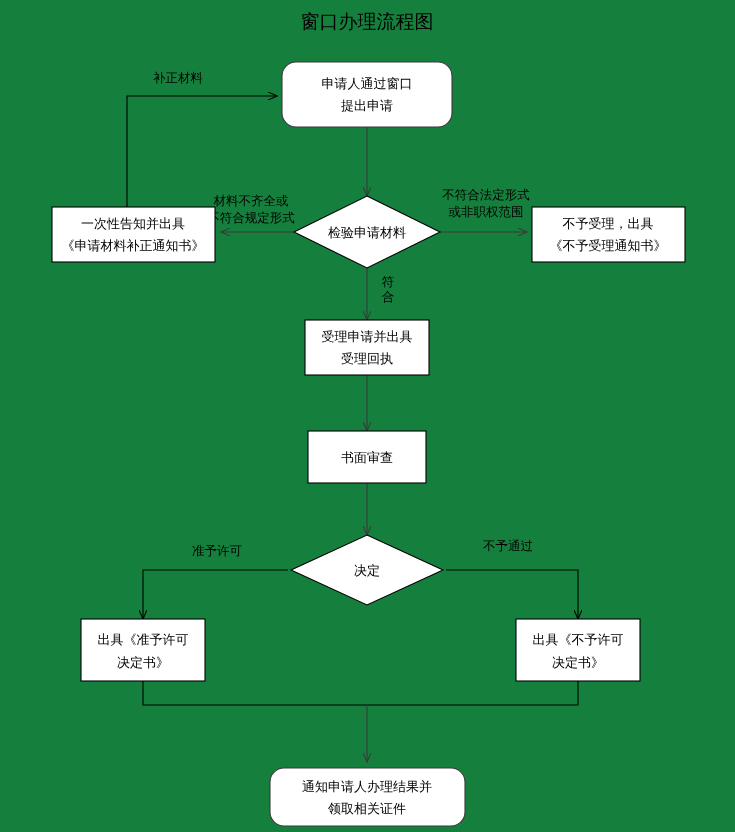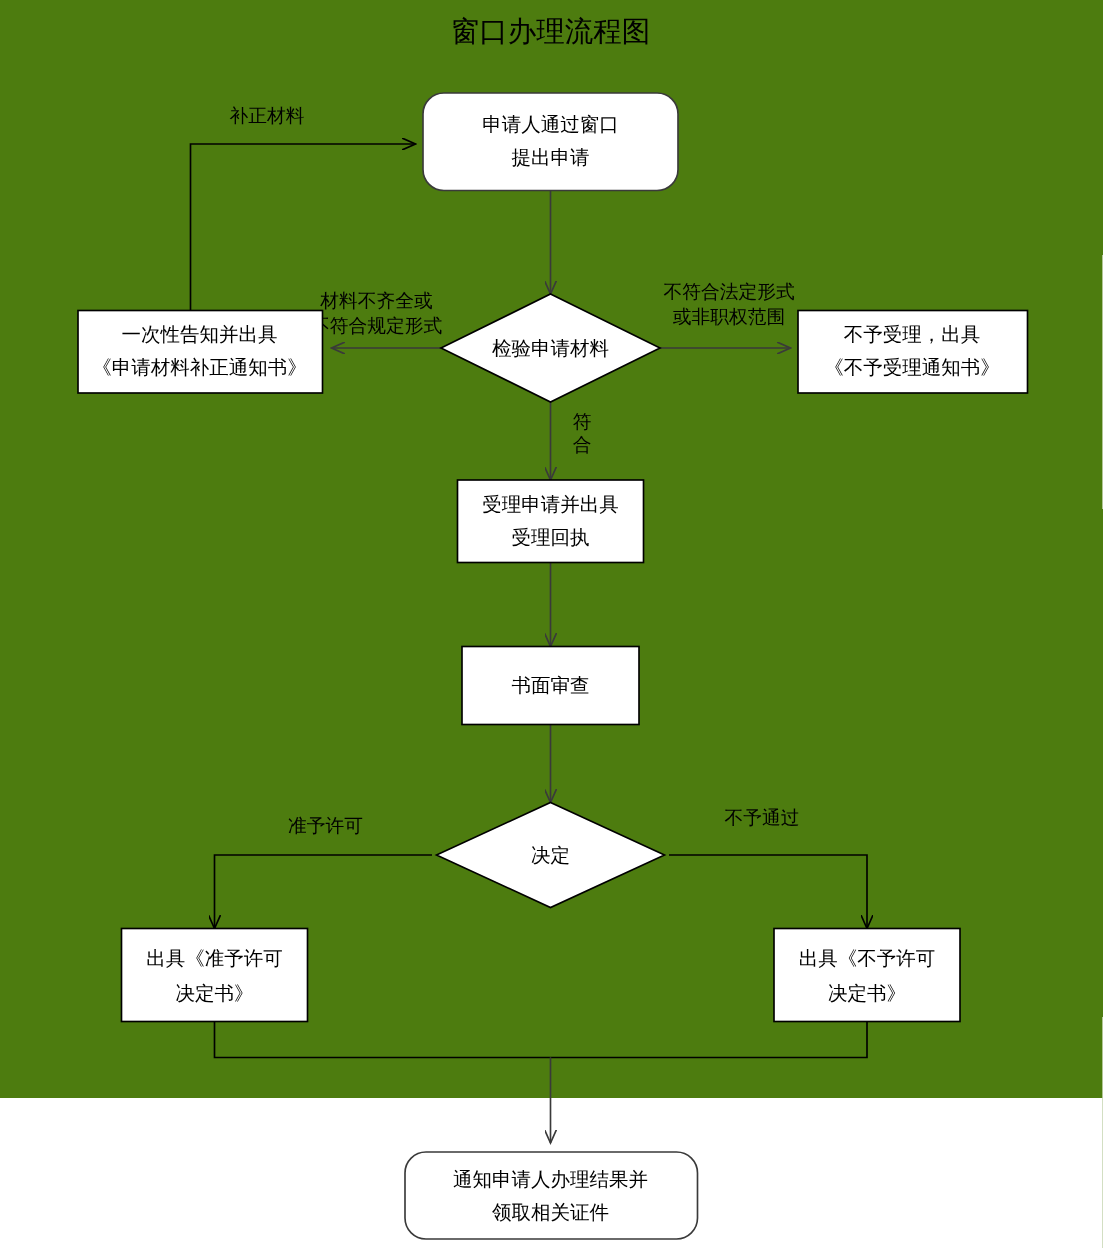--- a/index.html
+++ b/index.html
@@ -9,22 +9,22 @@
   }
   body {
     width: 735px;
     height: 832px;
     font-family: "DejaVu Sans", sans-serif;
     overflow: hidden;
   }
   #flow-root {
     position: relative;
     width: 735px;
-    height: 732px;
-    background: #4d7c0f;
+    height: 832px;
+    background: #15803d;
   }
   svg#flow-svg {
     display: block;
     width: 735px;
     height: 832px;
   }
   .node-shape {
     fill: #ffffff;
     stroke: #000000;
     stroke-width: 1.1;

